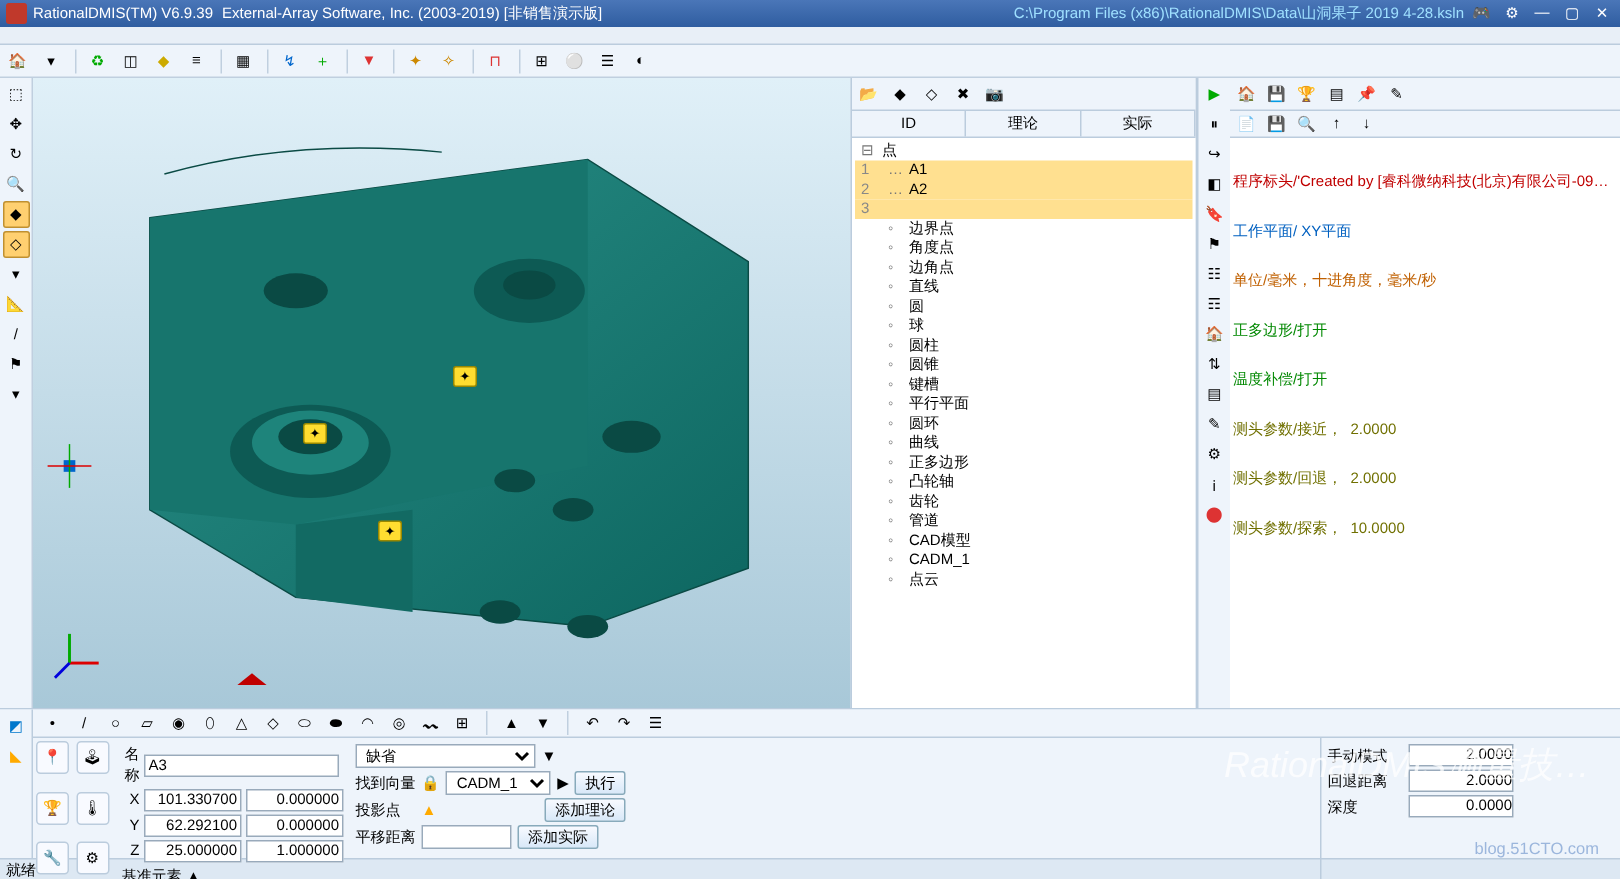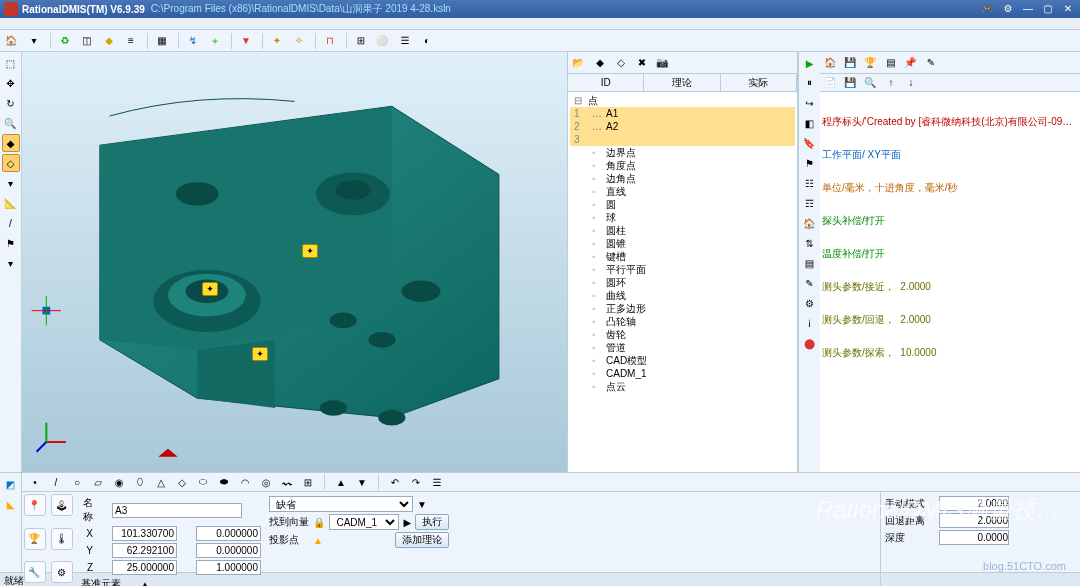--- a/index.html
+++ b/index.html
@@ -1,21 +1,21 @@
 <!DOCTYPE html>
 <html><head>
 <meta charset="utf-8">
 <style>
   *{box-sizing:border-box;margin:0;padding:0;font-family:"Microsoft YaHei",Arial,sans-serif;font-size:10px}
   body{width:1080px;height:586px;background:#e0e8ef;overflow:hidden;position:relative}
   .titlebar{height:18px;background:linear-gradient(#4a76b8,#2f5da0);display:flex;align-items:center;color:#fff;padding:0 4px}
   .titlebar .logo{width:14px;height:14px;background:#c0392b;border-radius:2px;margin-right:4px}
-  .titlebar .t1{font-weight:bold;margin-right:6px}
+  .titlebar .t1{font-weight:normal;margin-right:6px}
   .titlebar .t2{margin-right:6px}
-  .titlebar .path{flex:1;text-align:left;color:#9fe0ff}
+  .titlebar .path{flex:1;text-align:right;color:#9fe0ff}
   .titlebar .ico{width:16px;height:12px;margin-left:4px;color:#fff;text-align:center}
   .menubar{height:12px;background:#e8eff7;border-bottom:1px solid #bcd}
   .toolbar{height:22px;background:#eef4fb;display:flex;align-items:center;padding:0 2px;border-bottom:1px solid #c0cfdf}
   .tbtn{width:20px;height:18px;display:inline-flex;align-items:center;justify-content:center;margin-right:2px;border-radius:2px}
   .sep{width:1px;height:16px;background:#c0cfdf;margin:0 4px}
   .main{display:flex;height:420px}
   .vtool{width:22px;background:#eef4fb;border-right:1px solid #c0cfdf;display:flex;flex-direction:column;align-items:center;padding-top:2px;gap:2px}
   .vbtn{width:18px;height:18px;display:flex;align-items:center;justify-content:center;border-radius:2px}
   .vbtn.sel{background:#ffd070;border:1px solid #c09030}
   .viewport{flex:1;background:linear-gradient(#e0f0f8,#a8c8d8);position:relative;border-right:1px solid #bcd}
@@ -34,21 +34,21 @@
   .codetb{height:22px;background:#eef4fb;border-bottom:1px solid #bcd;display:flex;align-items:center;gap:2px;padding:0 2px}
   .codelist{flex:1;background:#fff;overflow:auto;padding:2px;line-height:11px;font-size:9px;white-space:pre}
   .vtb2{width:22px;background:#eef4fb;border-left:1px solid #bcd;display:flex;flex-direction:column;align-items:center;padding-top:2px;gap:2px}
   .cln{display:block}
   .c-red{color:#c00000}.c-blue{color:#0060c0}.c-green{color:#008800}.c-olive{color:#707000}.c-orange{color:#c06000}
   .bottom{height:100px;display:flex;background:#eef4fb;border-top:1px solid #bcd}
   .bpane1{width:55px;display:grid;grid-template-columns:1fr 1fr;gap:2px;padding:2px}
   .bico{width:22px;height:22px;border:1px solid #bcd;border-radius:3px;display:flex;align-items:center;justify-content:center;background:#f8faff}
   .dro{width:100px;height:60px;margin:4px;background:#000;border:2px solid #444;display:flex;align-items:center;justify-content:center;color:#0f0;font-size:40px;font-weight:bold;font-family:monospace}
   .coords{display:flex;flex-direction:column;gap:2px;padding:4px}
-  .crow{display:flex;align-items:center;gap:19px}
+  .crow{display:flex;align-items:center;gap:3px}
   .crow label{width:12px;text-align:right}
   .crow input{width:65px;height:15px;border:1px solid #9ab;padding:0 2px;text-align:right;background:#fff}
   .midform{display:flex;flex-direction:column;gap:2px;padding:4px}
   .midform .frow{display:flex;align-items:center;gap:4px}
   .midform label{width:40px}
   .midform input,.midform select{height:16px;border:1px solid #9ab;padding:0 2px;background:#fff}
   .btn{height:16px;border:1px solid #8ab;background:linear-gradient(#f8faff,#d8e8f8);padding:0 6px;border-radius:2px}
   .rparams{display:flex;flex-direction:column;gap:2px;padding:4px;margin-left:auto;width:200px;border-left:1px solid #bcd}
   .rparams .frow{display:flex;align-items:center;gap:4px}
   .rparams label{width:50px}
@@ -58,20 +58,21 @@
   .botvtool{width:22px;background:#eef4fb;border-right:1px solid #bcd;display:flex;flex-direction:column;align-items:center;gap:2px;padding:2px 0}
   .wm{position:absolute;right:20px;bottom:60px;font-size:24px;color:rgba(255,255,255,.75);font-style:italic;pointer-events:none}
   .wm2{position:absolute;right:14px;bottom:14px;font-size:11px;color:rgba(100,140,200,.6);pointer-events:none}
 </style>
 </head>
 <body>
 
 <div class="titlebar">
   <div class="logo"></div>
   <span class="t1">RationalDMIS(TM) V6.9.39</span>
+  <span class="t2">External-Array Software, Inc. (2003-2019) [非销售演示版]</span>
   <span class="path">C:\Program Files (x86)\RationalDMIS\Data\山洞果子  2019 4-28.ksln</span>
   <span class="ico">🎮</span>
   <span class="ico">⚙</span>
   <span class="ico">—</span>
   <span class="ico">▢</span>
   <span class="ico">✕</span>
 </div>
 <div class="menubar"></div>
 
 <div class="toolbar">
@@ -246,21 +247,21 @@
       <span class="vbtn">📄</span>
       <span class="vbtn">💾</span>
       <span class="vbtn">🔍</span>
       <span class="vbtn">↑</span>
       <span class="vbtn">↓</span>
     </div>
     <div class="codelist">
       <span class="cln c-red">程序标头/'Created by [睿科微纳科技(北京)有限公司-09…</span>
       <span class="cln c-blue">工作平面/ XY平面</span>
       <span class="cln c-orange">单位/毫米，十进角度，毫米/秒</span>
-      <span class="cln c-green">探头补偿/打开</span>
+      <span class="cln c-green">正多边形/打开</span>
       <span class="cln c-green">温度补偿/打开</span>
       <span class="cln c-olive">测头参数/接近，  2.0000</span>
       <span class="cln c-olive">测头参数/回退，  2.0000</span>
       <span class="cln c-olive">测头参数/探索，  10.0000</span>
       
       
       
       
       
       
@@ -330,36 +331,41 @@
             <input value="25.000000" style="">
             <input value="1.000000" style="">
           </div>
         <div class="crow">
             <span>基准元素</span>
             <span>▲</span>
           </div>
       </div>
       <div class="midform">
         <div class="frow">
-            <select style="width:144px"><option>缺省</option></select>
+            <select style="width:120px"><option>缺省</option></select>
             <span>▼</span>
           </div>
         <div class="frow">
             <label>找到向量</label>
             <span>🔒</span>
             <select style="width:70px"><option>CADM_1</option></select>
             <span>▶</span>
             <button class="btn">执行</button>
           </div>
         <div class="frow">
             <label>投影点</label>
             <span style="color:#fa0">▲</span>
             <div style="flex:1"></div>
             <button class="btn">添加理论</button>
           </div>
+        <div class="frow">
+            <label>平移距离</label>
+            <input style="width: 60px;">
+            <button class="btn">添加实际</button>
+          </div>
       </div>
       <div class="rparams">
         <div class="frow">
             <label>手动模式</label>
             <input value="2.0000" style="">
           </div>
         <div class="frow">
             <label>回退距离</label>
             <input value="2.0000" style="">
           </div>

